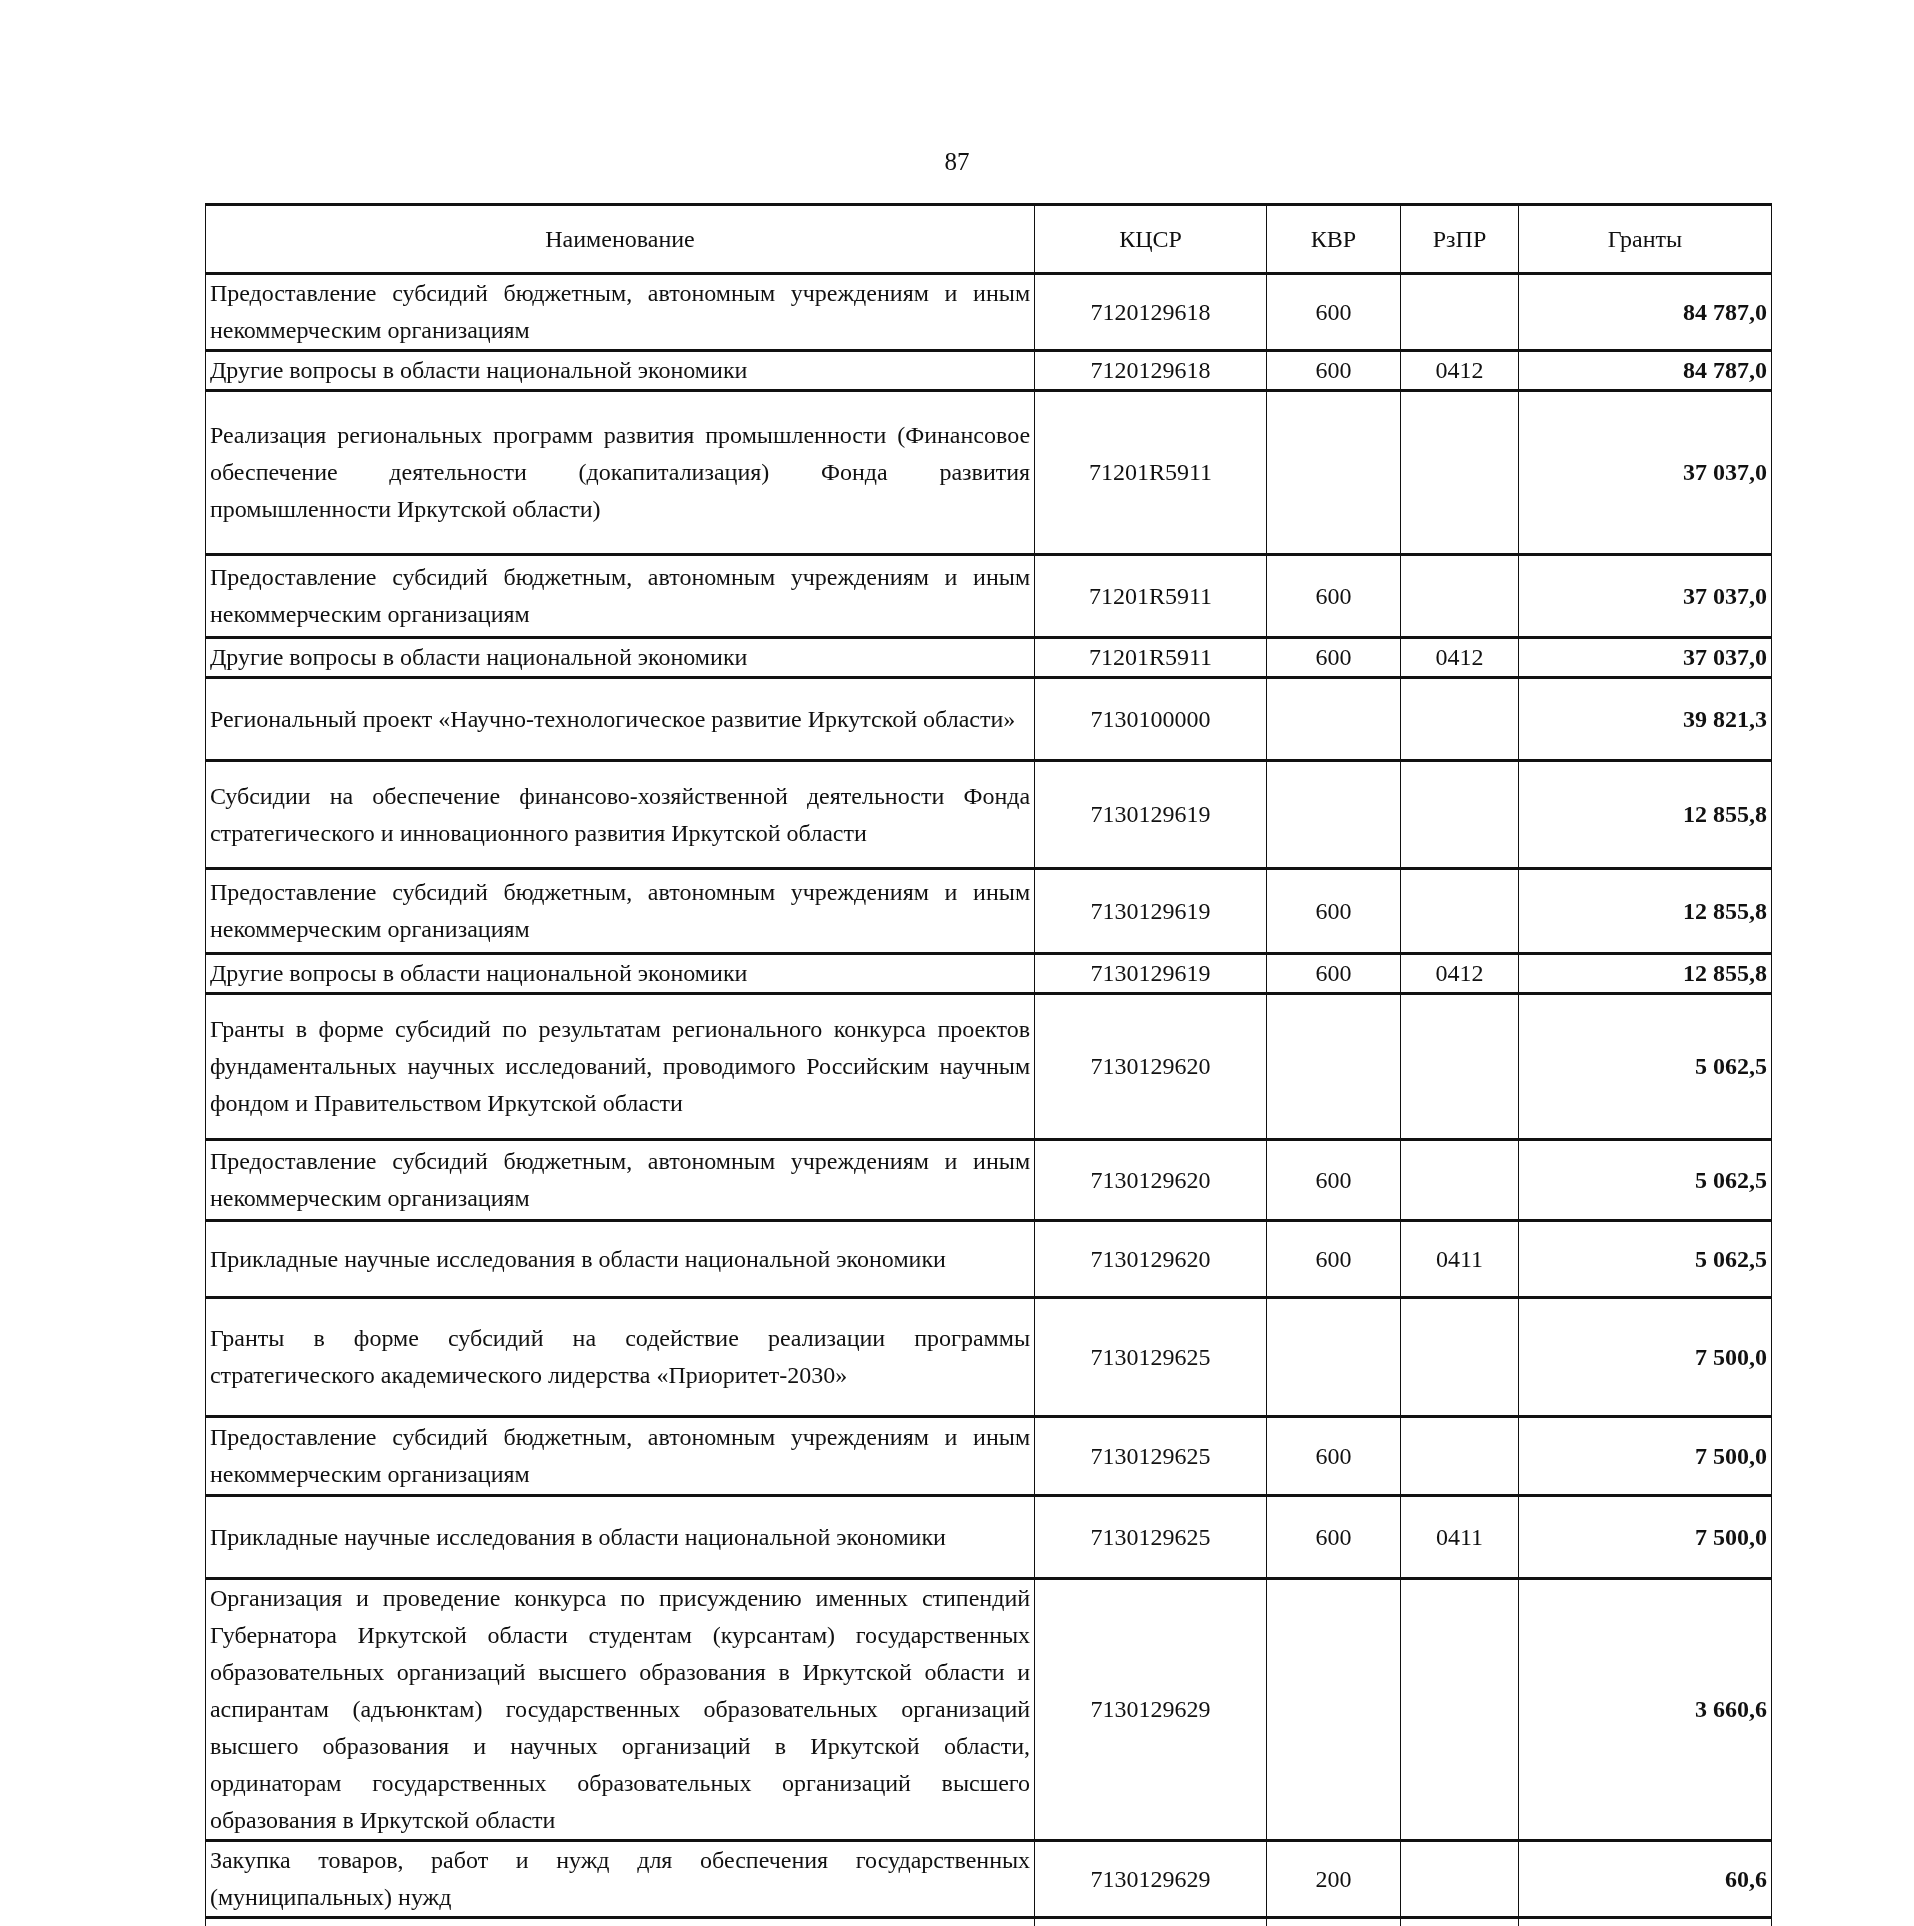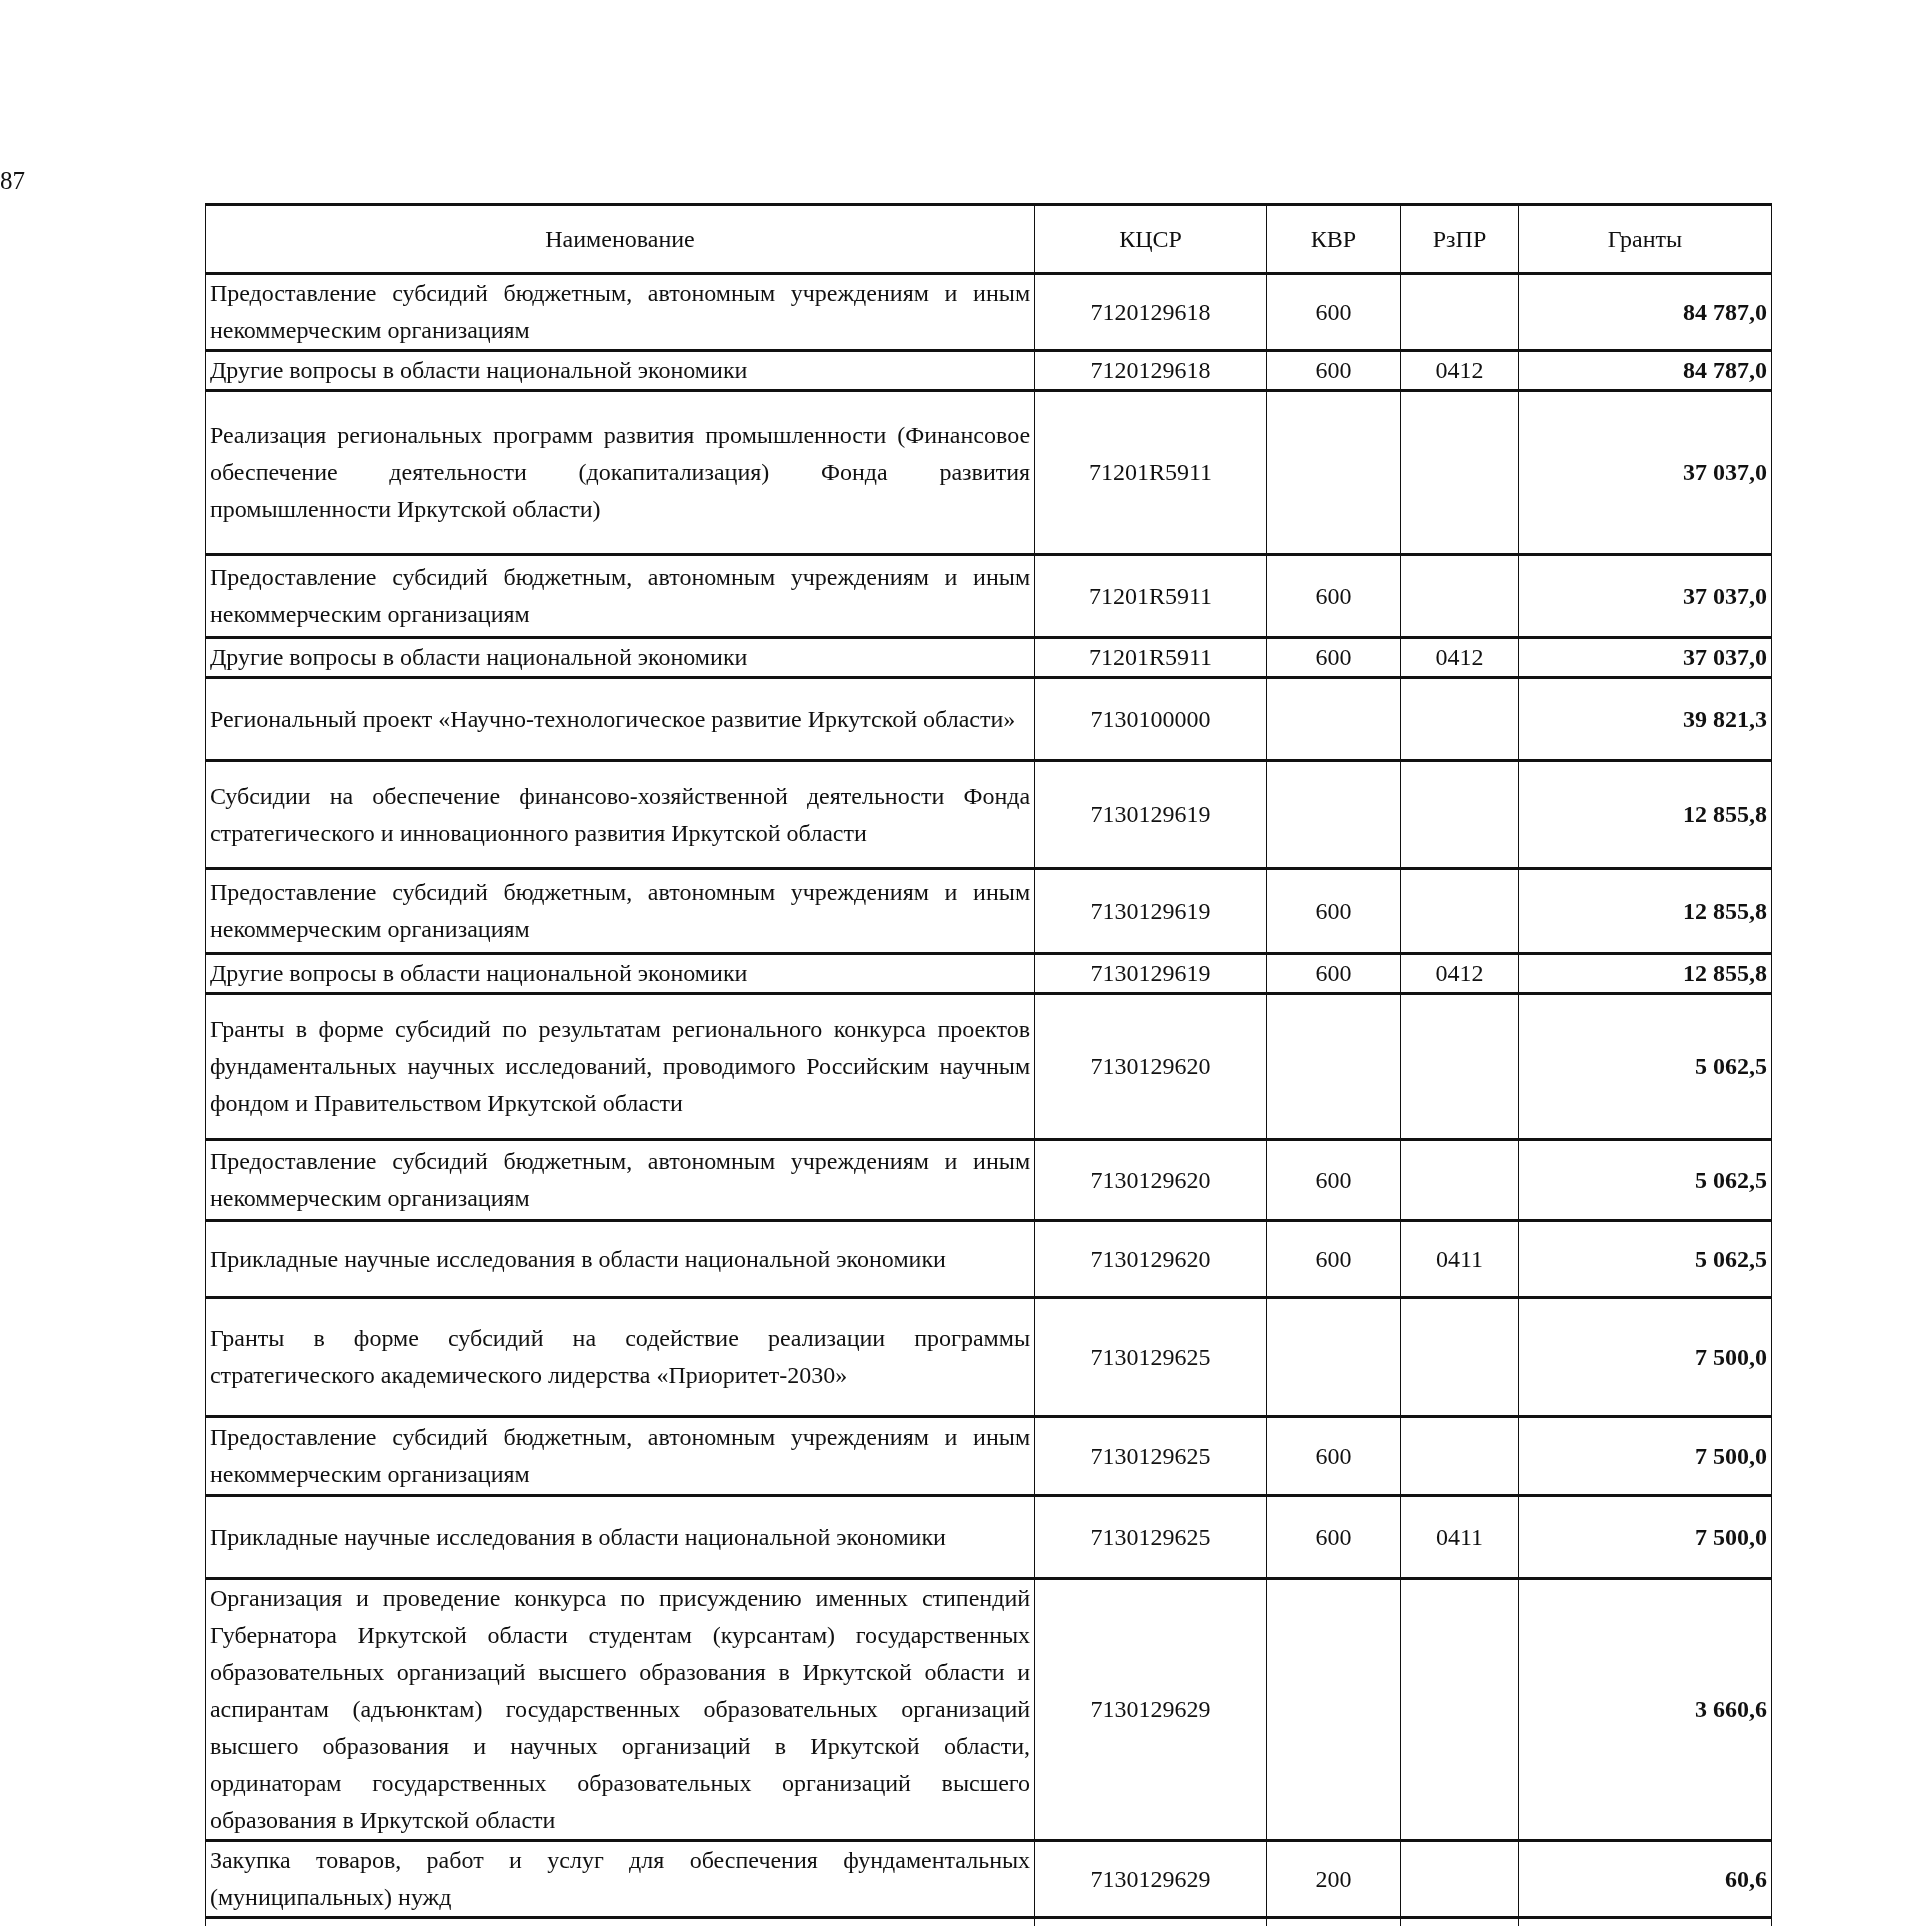--- a/index.html
+++ b/index.html
@@ -1,19 +1,19 @@
 <!DOCTYPE html>
 <html style="font-size:6.2px"><head>
 <meta charset="utf-8">
 <style>
   html, body { margin: 0; padding: 0; background: #ffffff; }
   body { width: 1914px; height: 2705px; position: relative; overflow: hidden;
          font-family: "Liberation Serif", "DejaVu Serif", serif; color: #111; }
-  .page-number { position: absolute; top: 146px; left: 0; width: 1914px; text-align: left;
-                 font-size: 25px; line-height: 31px; margin-top: 19px; }
+  .page-number { position: absolute; top: 146px; left: 0; width: 1914px; text-align: center;
+                 font-size: 25px; line-height: 31px; }
   table.budget { position: absolute; top: 203px; left: 205px; width: 1567px;
                  border-collapse: collapse; table-layout: fixed; font-size: 24px; line-height: 37px; }
   table.budget th, table.budget td { border: 1.5px solid #111; padding: 0 3.9px; vertical-align: middle; }
   table.budget tr { border-top: 3.1px solid #111; margin-left: 20px; }
   table.budget th { font-weight: normal; text-align: center; height: 66px; }
   col.c-name { width: 829px; }
   col.c-kcsr { width: 232px; }
   col.c-kvr { width: 134px; }
   col.c-rzpr { width: 118px; }
   col.c-sum { width: 253px; }
@@ -150,21 +150,21 @@
         <td class="sum">7 500,0</td>
       </tr>
       <tr style="height: 262px;">
         <td class="name">Организация и проведение конкурса по присуждению именных стипендий Губернатора Иркутской области студентам (курсантам) государственных образовательных организаций высшего образования в Иркутской области и аспирантам (адъюнктам) государственных образовательных организаций высшего образования и научных организаций в Иркутской области, ординаторам государственных образовательных организаций высшего образования в Иркутской области</td>
         <td class="kcsr">7130129629</td>
         <td class="kvr"></td>
         <td class="rzpr"></td>
         <td class="sum">3 660,6</td>
       </tr>
       <tr style="height: 73px;">
-        <td class="name">Закупка товаров, работ и услуг для обеспечения фундаментальных (муниципальных) нужд</td>
+        <td class="name">Закупка товаров, работ и нужд для обеспечения государственных (муниципальных) нужд</td>
         <td class="kcsr">7130129629</td>
         <td class="kvr">200</td>
         <td class="rzpr"></td>
         <td class="sum">60,6</td>
       </tr>
       <tr style="height: 25px;">
         <td class="name">Другие вопросы в области образования</td>
         <td class="kcsr">7130129629</td>
         <td class="kvr">200</td>
         <td class="rzpr">0709</td>

